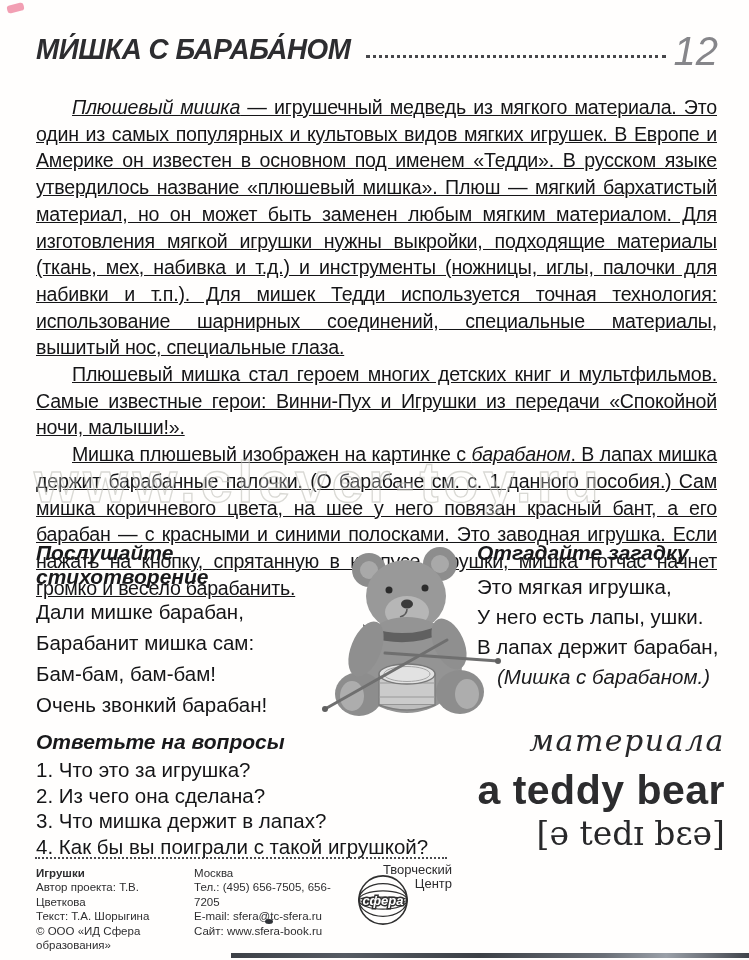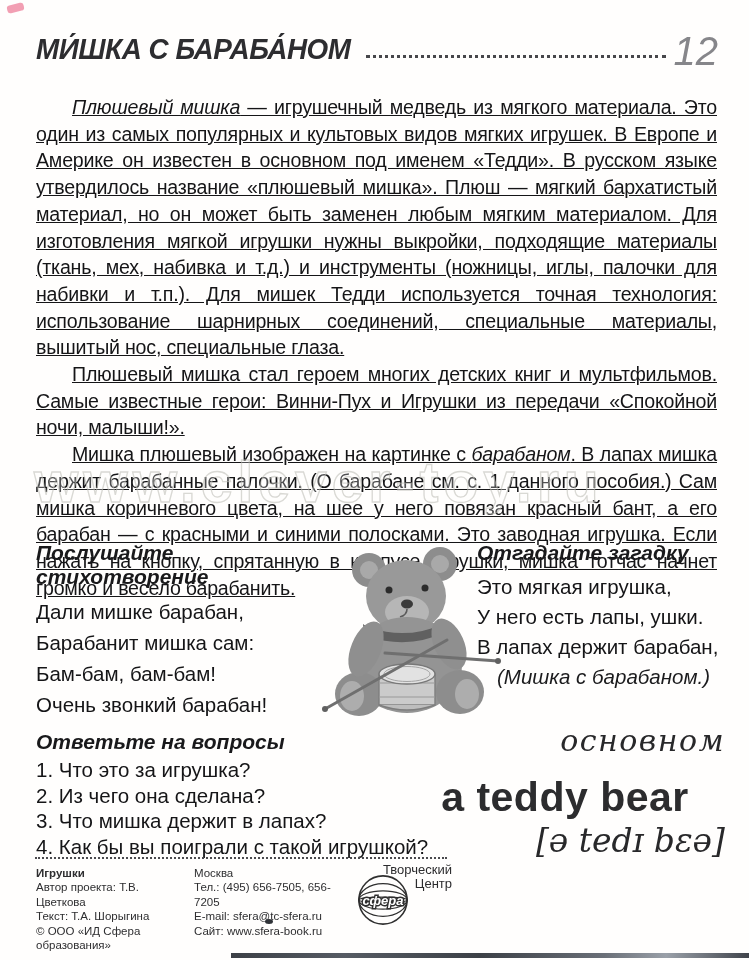--- a/index.html
+++ b/index.html
@@ -31,22 +31,22 @@
   .riddle .verse-line{line-height:30px;}
   .riddle-answer{font-size:20.5px;line-height:30px;font-style:italic;padding-left:20px;color:#1b1b1d;}
   .bear{position:absolute;left:321px;top:543px;width:182px;height:180px;}
   
   .questions{position:absolute;left:36px;top:730px;width:440px;}
   .questions .block-heading{margin-bottom:3px;}
   .question-line{font-size:20.5px;line-height:25.5px;color:#151517;}
   
   .vocab{position:absolute;right:24px;top:722px;width:320px;text-align:right;}
   .vocab-ru{font-family:"DejaVu Serif",serif;font-style:italic;font-size:30px;line-height:38px;letter-spacing:1.5px;color:#28282a;}
-  .vocab-en{font-size:41px;font-weight:700;letter-spacing:0.5px;line-height:46px;color:#2c2c2e;margin-top:14px;text-align:center;}
-  .vocab-ipa{font-family:"DejaVu Serif",serif;font-size:33px;line-height:42px;color:#28282a;font-style:italic;}
+  .vocab-en{font-size:41px;font-weight:700;letter-spacing:0.5px;line-height:46px;color:#2c2c2e;margin-top:7px;}
+  .vocab-ipa{font-family:"DejaVu Serif",serif;font-size:33px;line-height:42px;color:#28282a;}
   
   .footer-rule{position:absolute;left:35px;top:857px;width:412px;border-top:2.5px dotted #4a4a4e;}
   .footer-col{position:absolute;top:866px;font-size:11.5px;line-height:14.4px;color:#2e2e30;}
   .footer-col .bold{font-weight:700;}
   .fc1{left:36px;width:152px;}
   .fc2{left:194px;width:160px;}
   .logo{position:absolute;left:356px;top:862px;width:96px;height:70px;}
   .logo-text{position:absolute;right:0;top:1px;font-size:13px;line-height:13.5px;color:#2c2c2e;text-align:right;}
   .logo-globe{position:absolute;left:0;top:11px;width:54px;height:54px;}
   
@@ -149,21 +149,21 @@
 
   <div class="questions">
     <div class="block-heading">Ответьте на вопросы</div>
     <div class="question-line">1. Что это за игрушка?</div>
     <div class="question-line">2. Из чего она сделана?</div>
     <div class="question-line">3. Что мишка держит в лапах?</div>
     <div class="question-line">4. Как бы вы поиграли с такой игрушкой?</div>
   </div>
 
   <div class="vocab">
-    <div class="vocab-ru">основном</div>
+    <div class="vocab-ru">материала</div>
     <div class="vocab-en">a teddy bear</div>
     <div class="vocab-ipa">[ə tedɪ bɛə]</div>
   </div>
 
   <div class="footer-rule"></div>
 
   <div class="footer-col fc1">
     <div class="bold">Игрушки</div>
     <div>Автор проекта: Т.В. Цветкова</div>
     <div>Текст: Т.А. Шорыгина</div>

